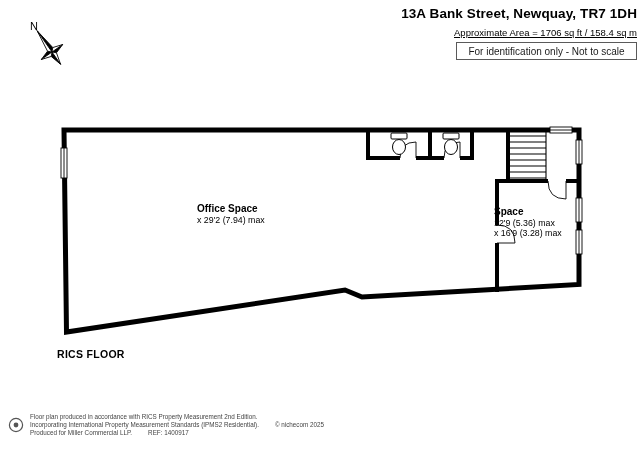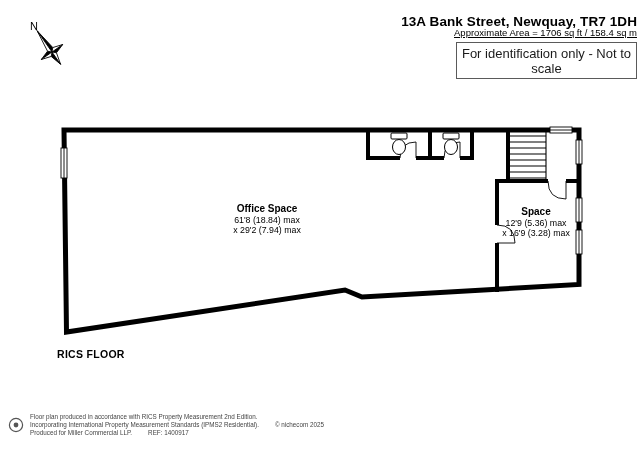--- a/index.html
+++ b/index.html
@@ -6,34 +6,34 @@
   body {
     width:644px; height:450px; position:relative; overflow:hidden;
     background:#ffffff; color:#000;
     font-family:"Liberation Sans", sans-serif;
   }
   .plan-svg { position:absolute; left:0; top:0; }
   .plan-svg text { font-family:"Liberation Sans", sans-serif; fill:#000; }
 
   .title {
     position:absolute; top:6px; right:7px;
-    font-size:13.5px; font-weight:bold; letter-spacing:0.1px;margin-top:8px;
+    font-size:13.5px; font-weight:bold; letter-spacing:0.1px;
   }
   .area {
     position:absolute; top:27px; right:7px;
     font-size:9.5px;
     text-decoration:underline;
   }
   .disclaimer-box {
     position:absolute; top:42px; right:7px; width:181px;
     border:1px solid #5a5a5a; box-sizing:border-box;
-    font-size:13px; text-align:center; padding:2.5px 0; color:#1a1a1a;margin-left:40px;
+    font-size:10px; text-align:center; padding:2.5px 0; color:#1a1a1a;margin-left:40px;
   }
 
-  .room-label { position:absolute; text-align:center; }
+  .room-label { position:absolute; text-align:left; }
   .room-name { font-weight:bold; font-size:10px; line-height:1.15; }
   .room-dim  { font-size:8.8px; line-height:1.15; }
 
   .floor-label {
     position:absolute; left:57px; top:348px;
     font-weight:bold; font-size:10.5px; letter-spacing:0.3px;
   }
 
   .footer {
     position:absolute; left:8px; bottom:13px;
@@ -121,21 +121,20 @@
   </svg>
 
   <div class="title">13A Bank Street, Newquay, TR7 1DH</div>
   <div class="area">Approximate Area = 1706 sq ft / 158.4 sq m</div>
   <div class="disclaimer-box">
     <span>For identification only - Not to scale</span>
   </div>
 
   <div class="room-label" style="left:197px; top:203px; width:140px;">
     <div class="room-name">Office Space</div>
-    <div class="room-dim">61'8 (18.84) max</div>
     <div class="room-dim">x 29'2 (7.94) max</div>
   </div>
 
   <div class="room-label" style="left:494px; top:206px; width:84px;">
     <div class="room-name">Space</div>
     <div class="room-dim">12'9 (5.36) max</div>
     <div class="room-dim">x 16'9 (3.28) max</div>
   </div>
 
   <div class="floor-label">RICS FLOOR</div>

